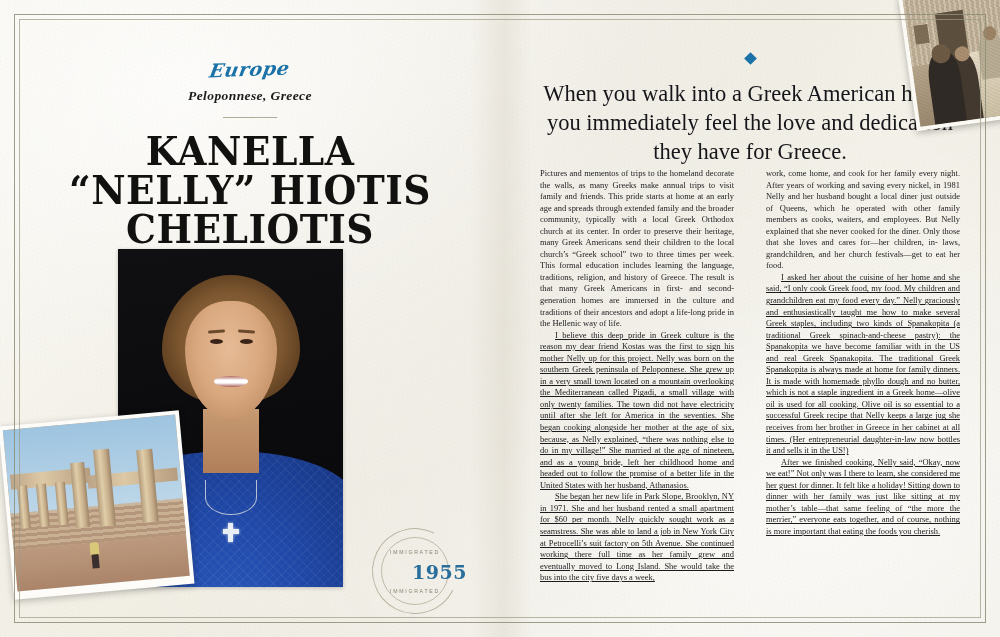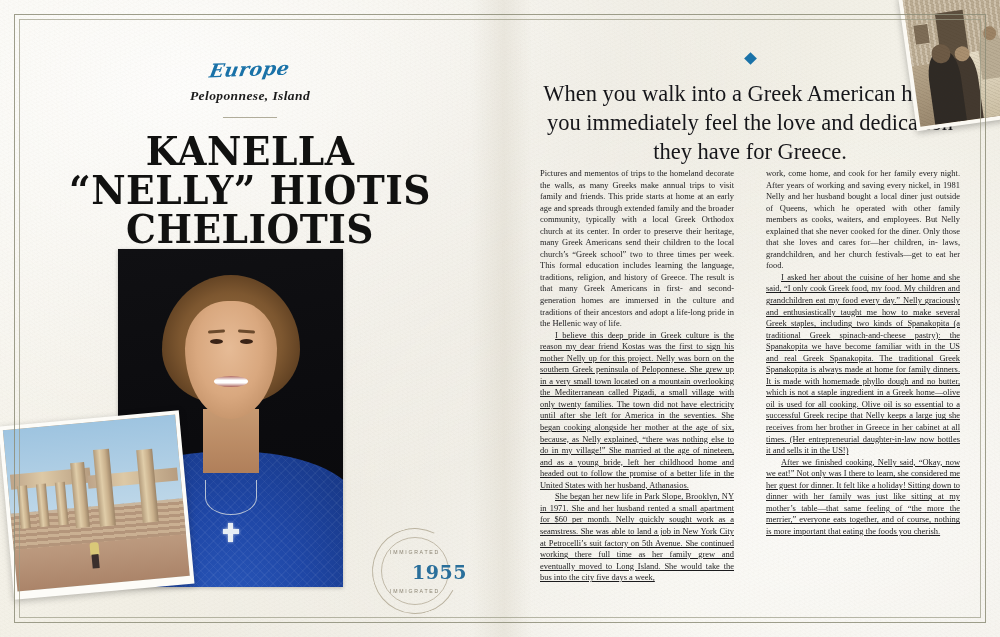--- a/index.html
+++ b/index.html
@@ -205,21 +205,21 @@
 <body>
 
 <div class="page"></div>
 <div class="grain"></div>
 <div class="spine"></div>
 
 <div class="left-page">
 
   <div class="eyebrow-wrap">
     <div class="script-europe">Europe</div>
-    <div class="loc">Peloponnese, Island</div>
+    <div class="loc">Peloponnese, Greece</div>
     <div class="rule"></div>
   </div>
 
   <div class="title">
     <span>KANELLA</span>
     <span>“NELLY” HIOTIS</span>
     <span>CHELIOTIS</span>
   </div>
 
   <div class="portrait">

